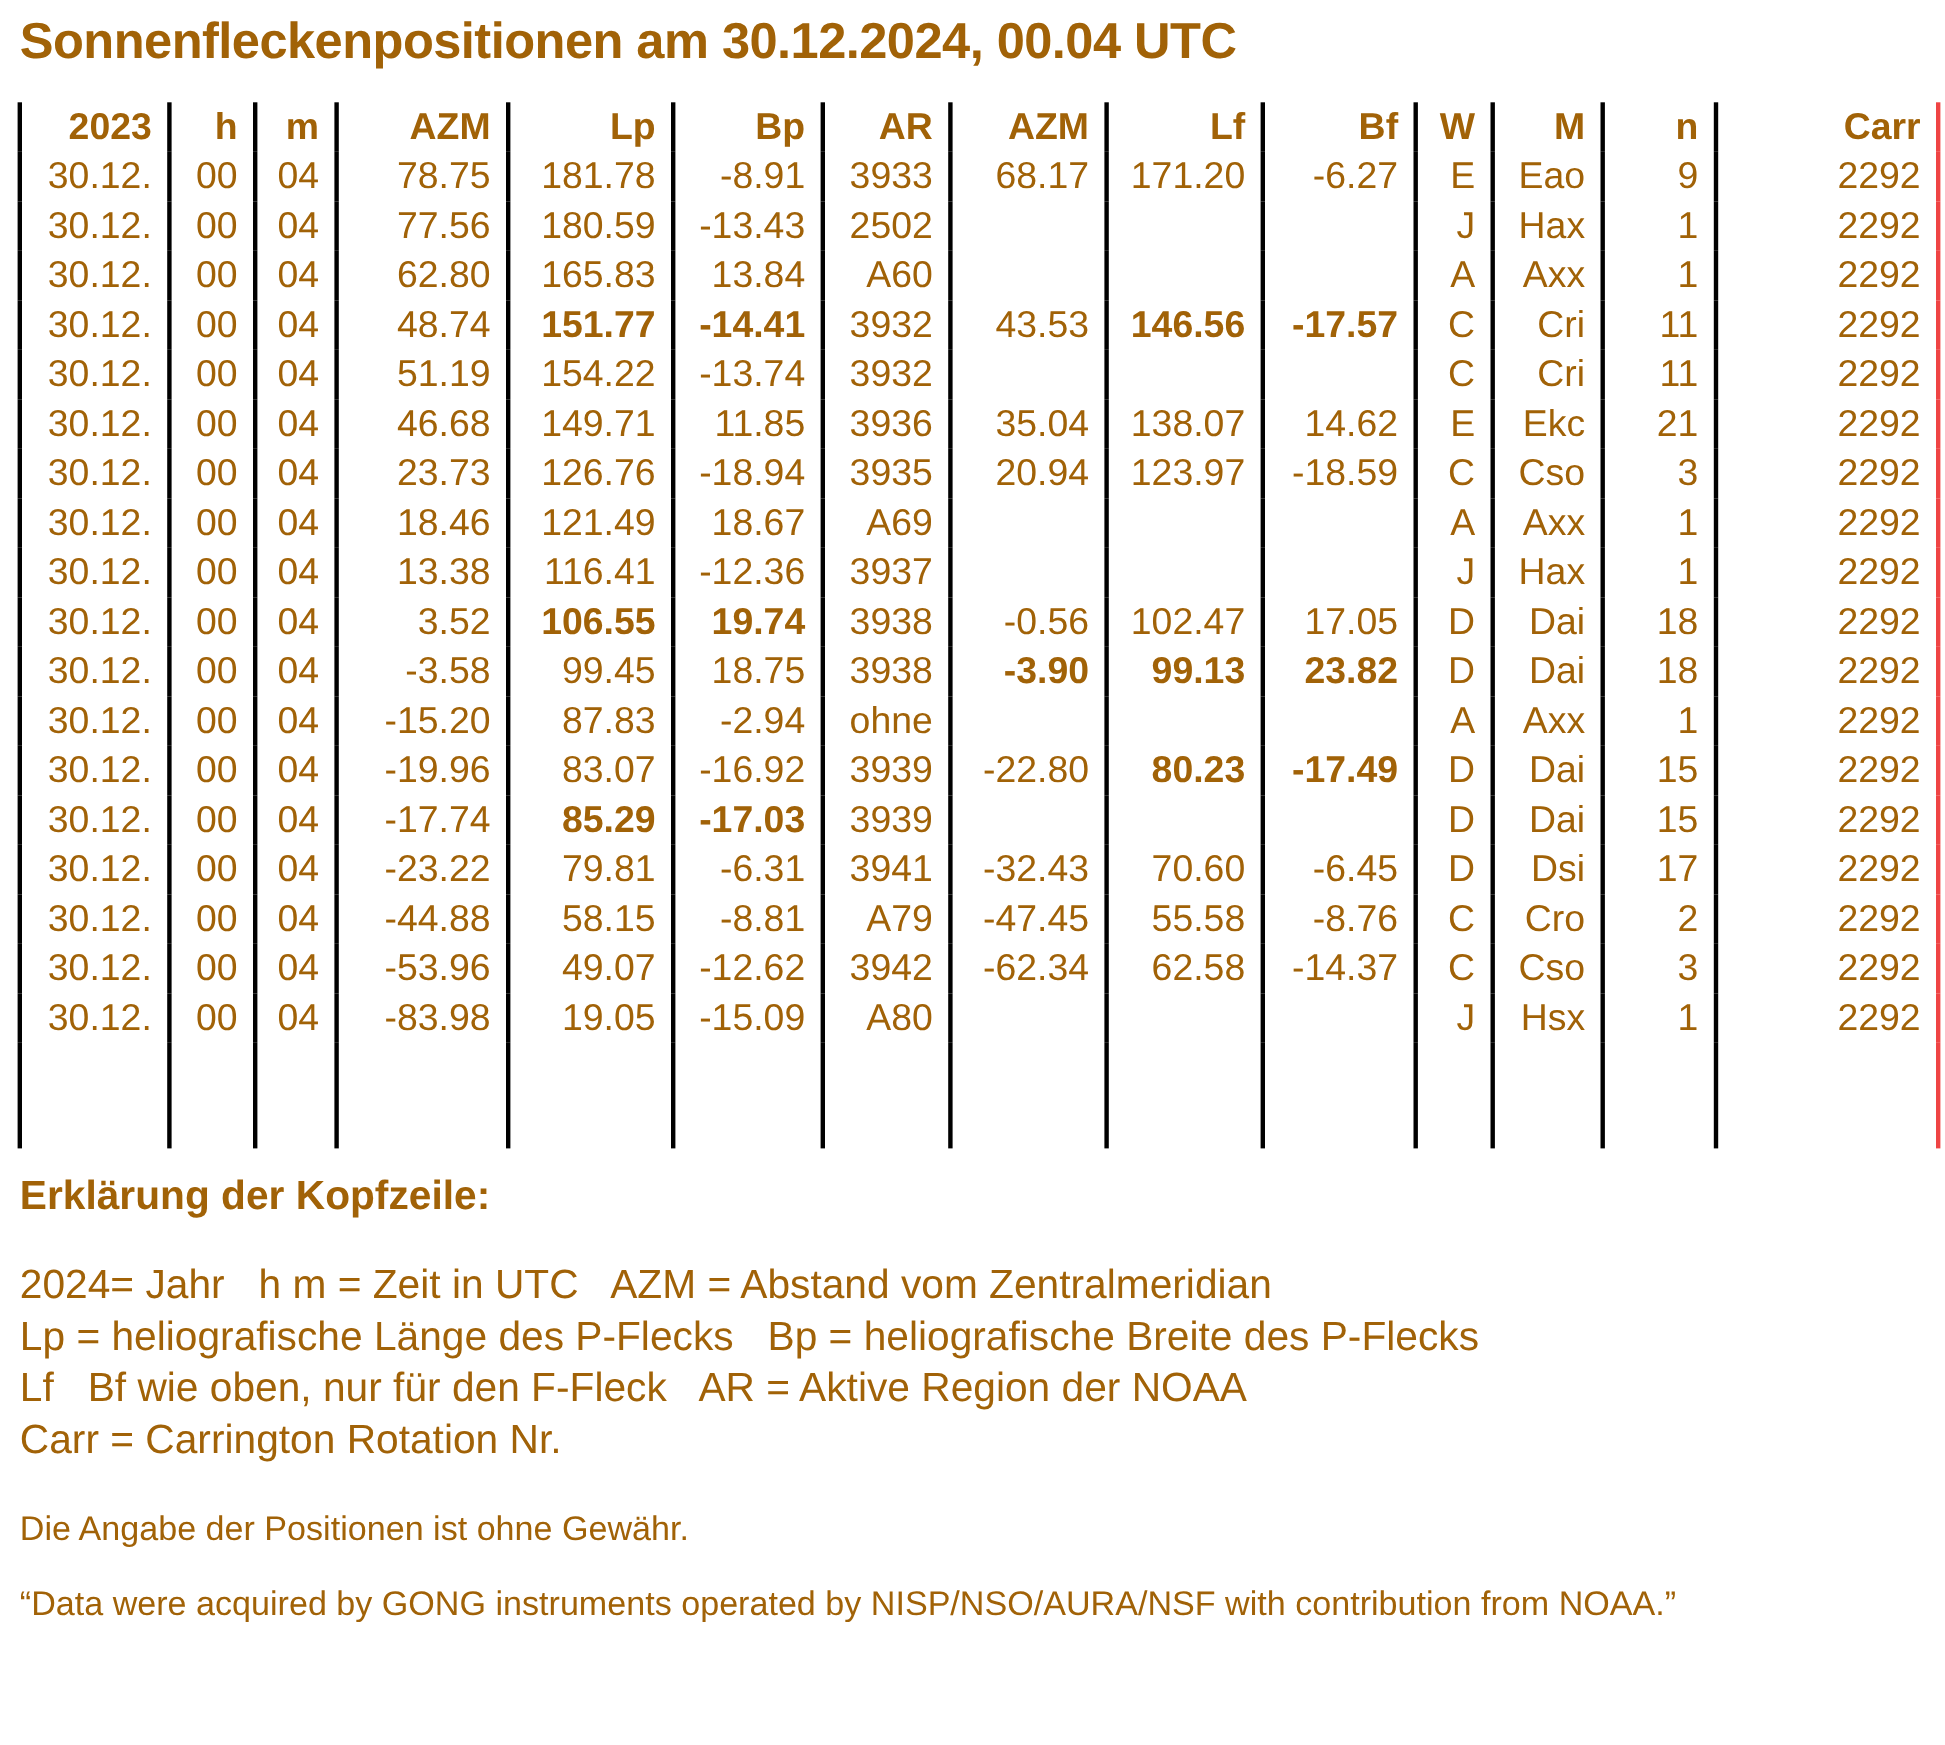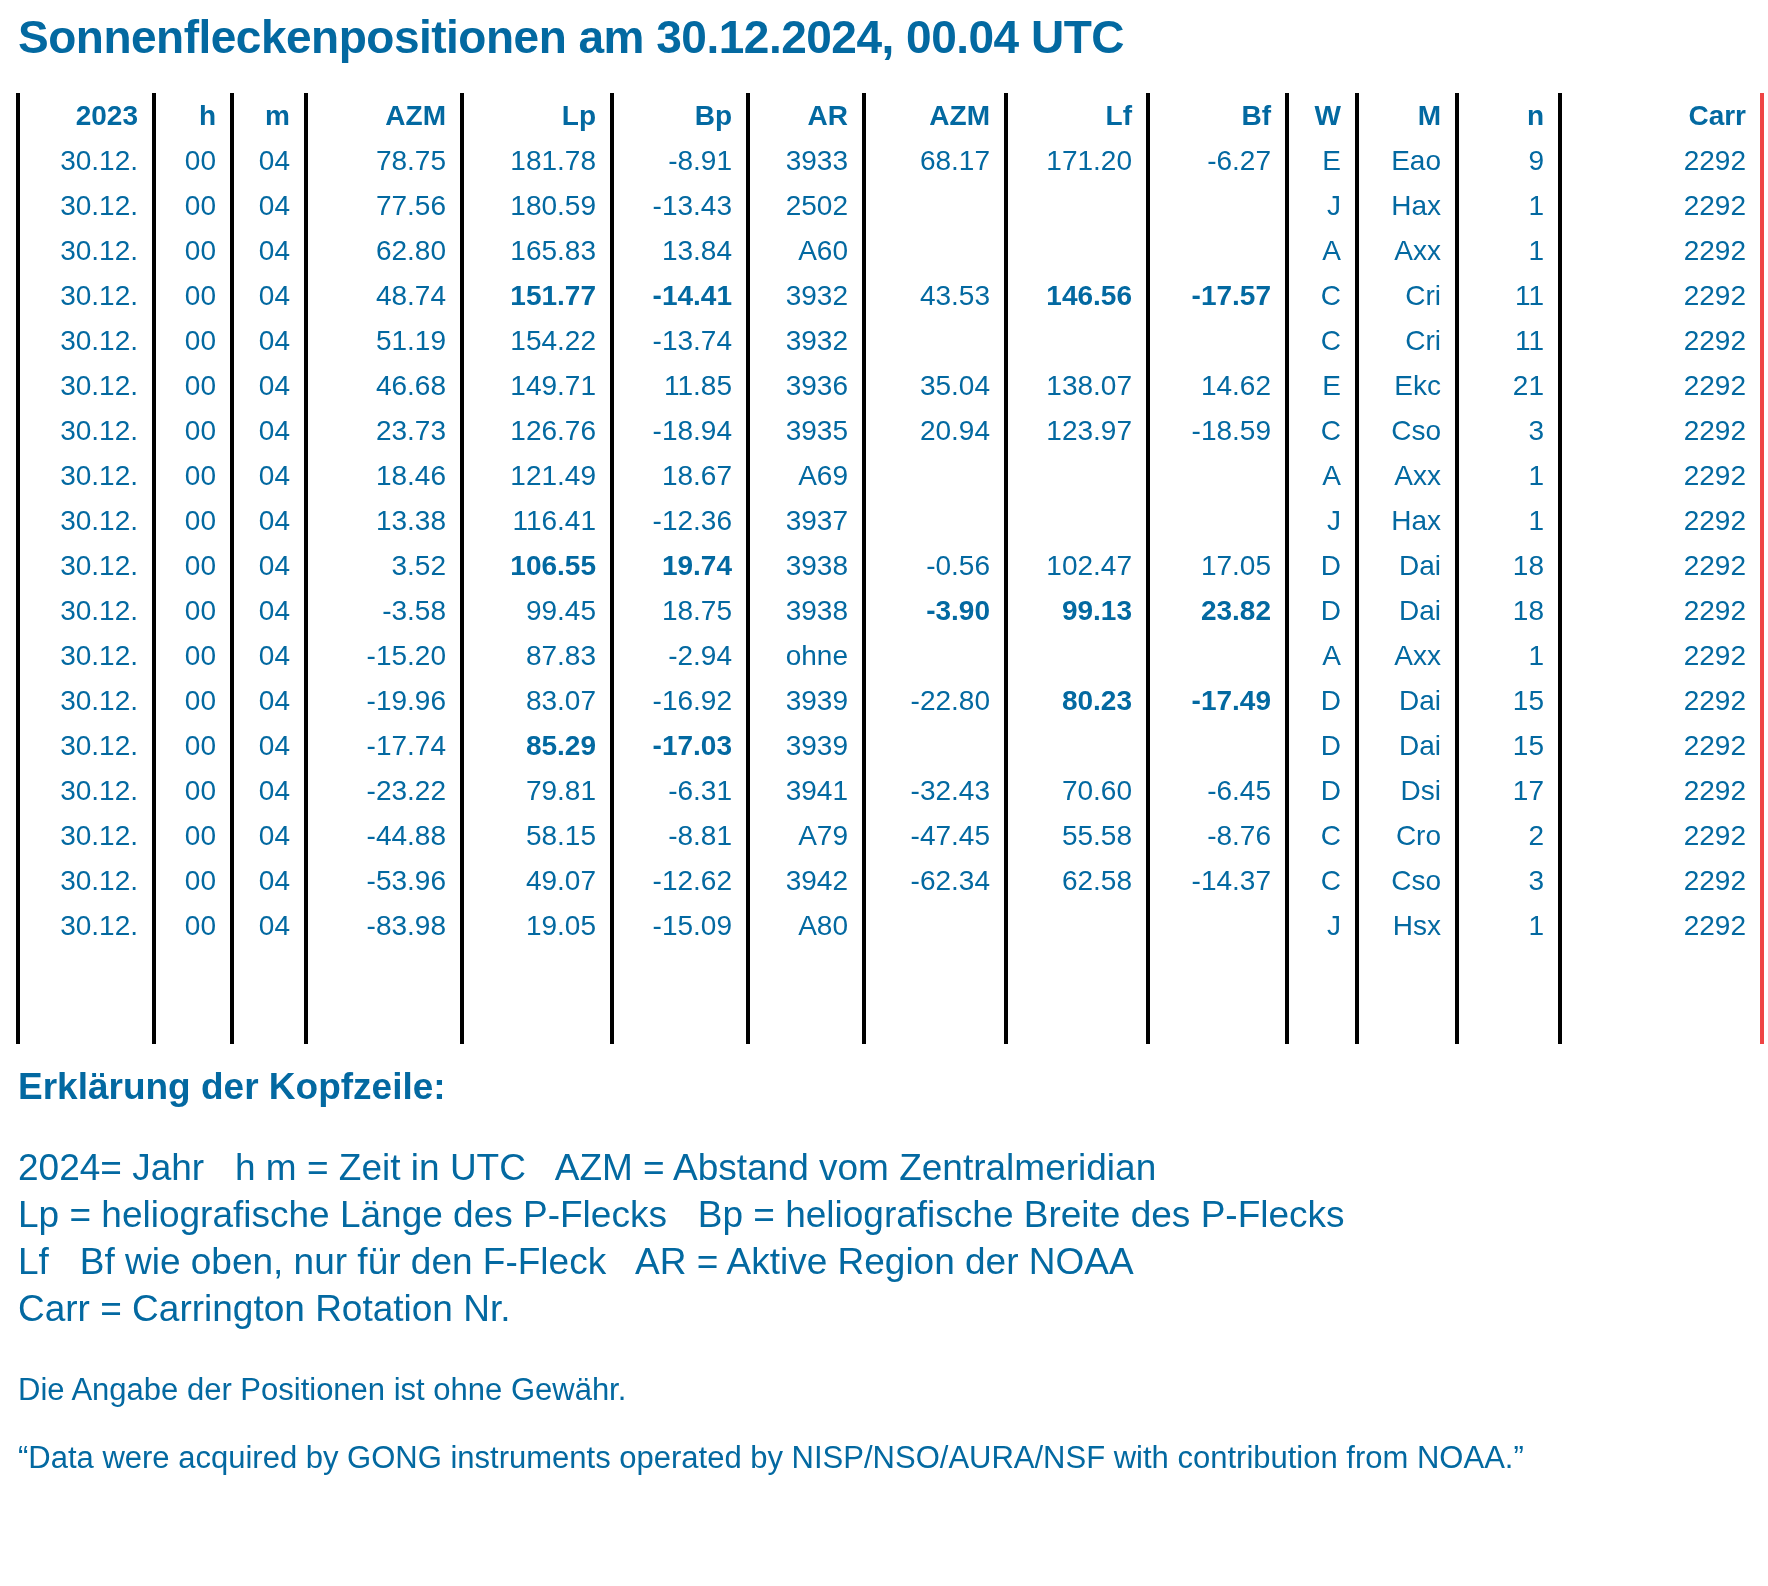--- a/index.html
+++ b/index.html
@@ -5,38 +5,38 @@
   html, body {
     margin: 0;
     padding: 0;
     background: #ffffff;
   }
   .page {
     position: relative;
     width: 1768px;
     height: 1512px;
     background: #ffffff;
-    color: #0369a1;
+    color: #a16207;
     font-family: "Liberation Sans", "DejaVu Sans", sans-serif;
     box-sizing: border-box;
     padding: 10px 0 0 16px;
     overflow: hidden;
   }
   h1.title {
     margin: 2px 0 0 2px;
     font-size: 46px;
     font-weight: bold;
     letter-spacing: -0.5px;
     line-height: 1.1;
   }
   table.sunspots {
     border-collapse: collapse;
     table-layout: fixed;
     margin-top: 30px;
-    font-size: 28px;
+    font-size: 34px;
   }
   table.sunspots td, table.sunspots th {
     border-left: 4px solid #000000;
     padding: 0 14px 0 0;
     text-align: right;
     white-space: nowrap;
     overflow: hidden;
     height: 45px;
     line-height: 45px;
     font-weight: normal;

